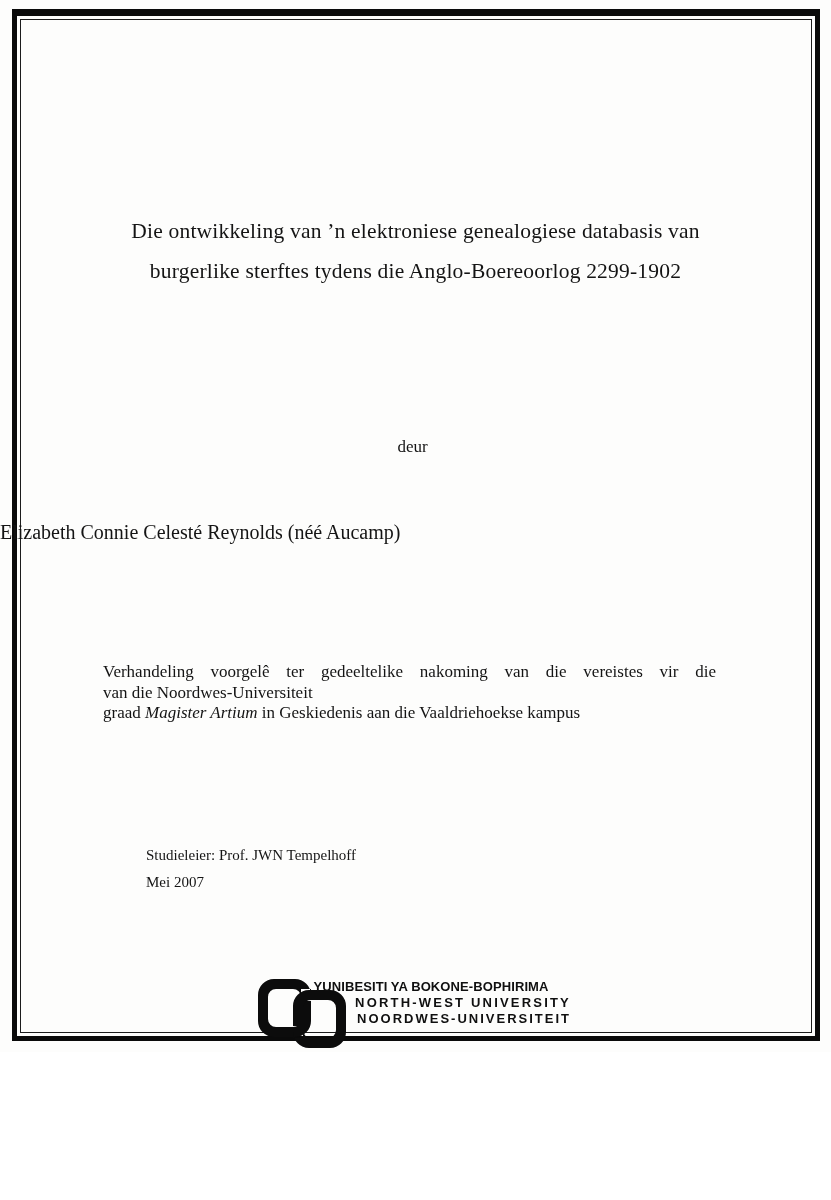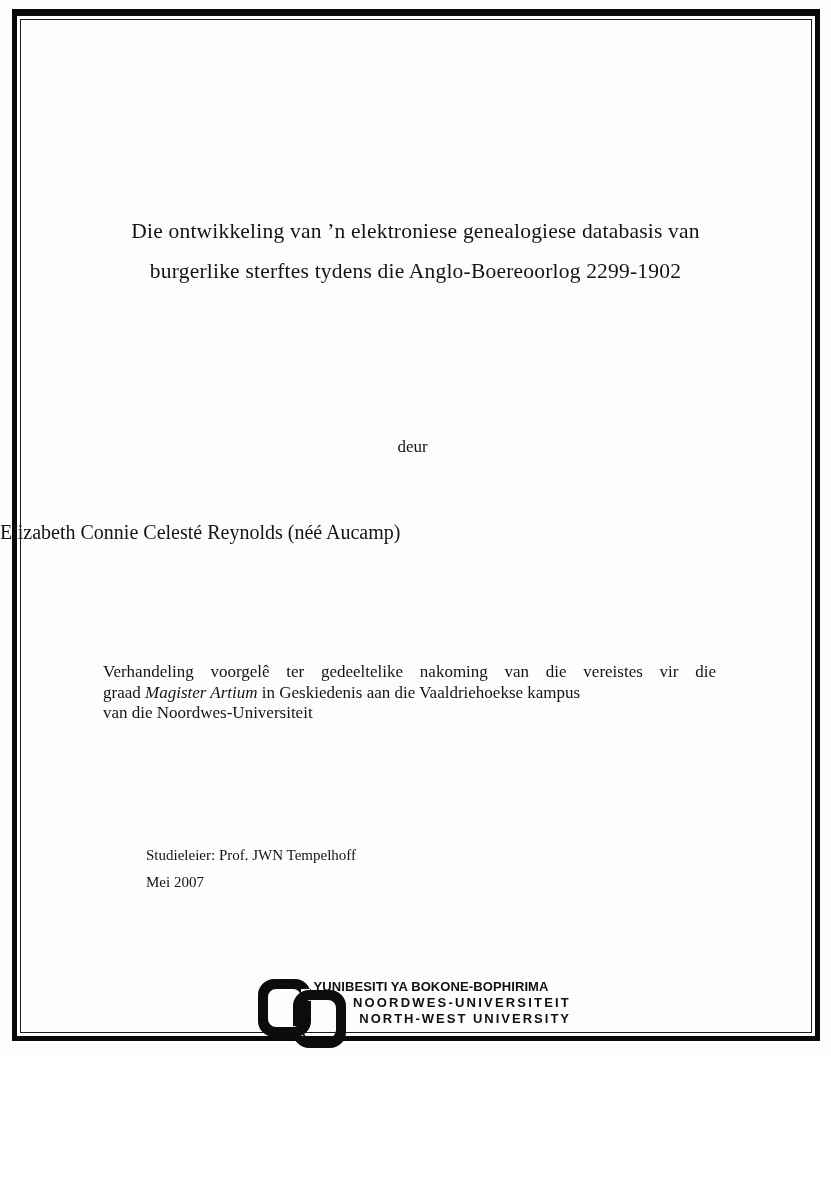--- a/index.html
+++ b/index.html
@@ -118,22 +118,22 @@
     <div>Die ontwikkeling van ’n elektroniese genealogiese databasis van</div>
     <div>burgerlike sterftes tydens die Anglo-Boereoorlog 2299-1902</div>
   </div>
 
   <div class="byline-label">deur</div>
 
   <div class="author-line">Elizabeth Connie Celesté Reynolds (néé Aucamp)</div>
 
   <div class="statement-block">
     <div class="statement-line-justified">Verhandeling voorgelê ter gedeeltelike nakoming van die vereistes vir die</div>
+    <div>van die Noordwes-Universiteit</div>
     <div><span>graad </span><em class="deg">Magister Artium</em><span> in Geskiedenis aan die Vaaldriehoekse kampus</span></div>
-    <div>van die Noordwes-Universiteit</div>
   </div>
 
   <div class="imprint-block">
     <div>Studieleier: Prof. JWN Tempelhoff</div>
     <div>Mei 2007</div>
   </div>
 
   <div class="logo-block">
     <svg class="logo-mark" viewBox="0 0 88 69" xmlns="http://www.w3.org/2000/svg" aria-hidden="true">
 
@@ -142,18 +142,18 @@
         M18 10 H35 A8 8 0 0 1 43 18 V40 A8 8 0 0 1 35 48 H18 A8 8 0 0 1 10 40 V18 A8 8 0 0 1 18 10 Z
         M43 10 H53 V22 H43 Z"></path>
 
       <path fill="#0c0c0c" fill-rule="evenodd" d="
         M51 11 H72 A16 16 0 0 1 88 27 V53 A16 16 0 0 1 72 69 H51 A16 16 0 0 1 35 53 V27 A16 16 0 0 1 51 11 Z
         M53 21 H70 A8 8 0 0 1 78 29 V51 A8 8 0 0 1 70 59 H53 A8 8 0 0 1 45 51 V29 A8 8 0 0 1 53 21 Z
         M35 47 H45 V59 H35 Z"></path>
     </svg>
     <div class="logo-text">
       <span class="logo-line">YUNIBESITI YA BOKONE-BOPHIRIMA</span>
+      <span class="logo-line">NORTH-WEST UNIVERSITY</span>
       <span class="logo-line">NOORDWES-UNIVERSITEIT</span>
-      <span class="logo-line">NORTH-WEST UNIVERSITY</span>
     </div>
   </div>
 
 </div>
 
 </body></html>

